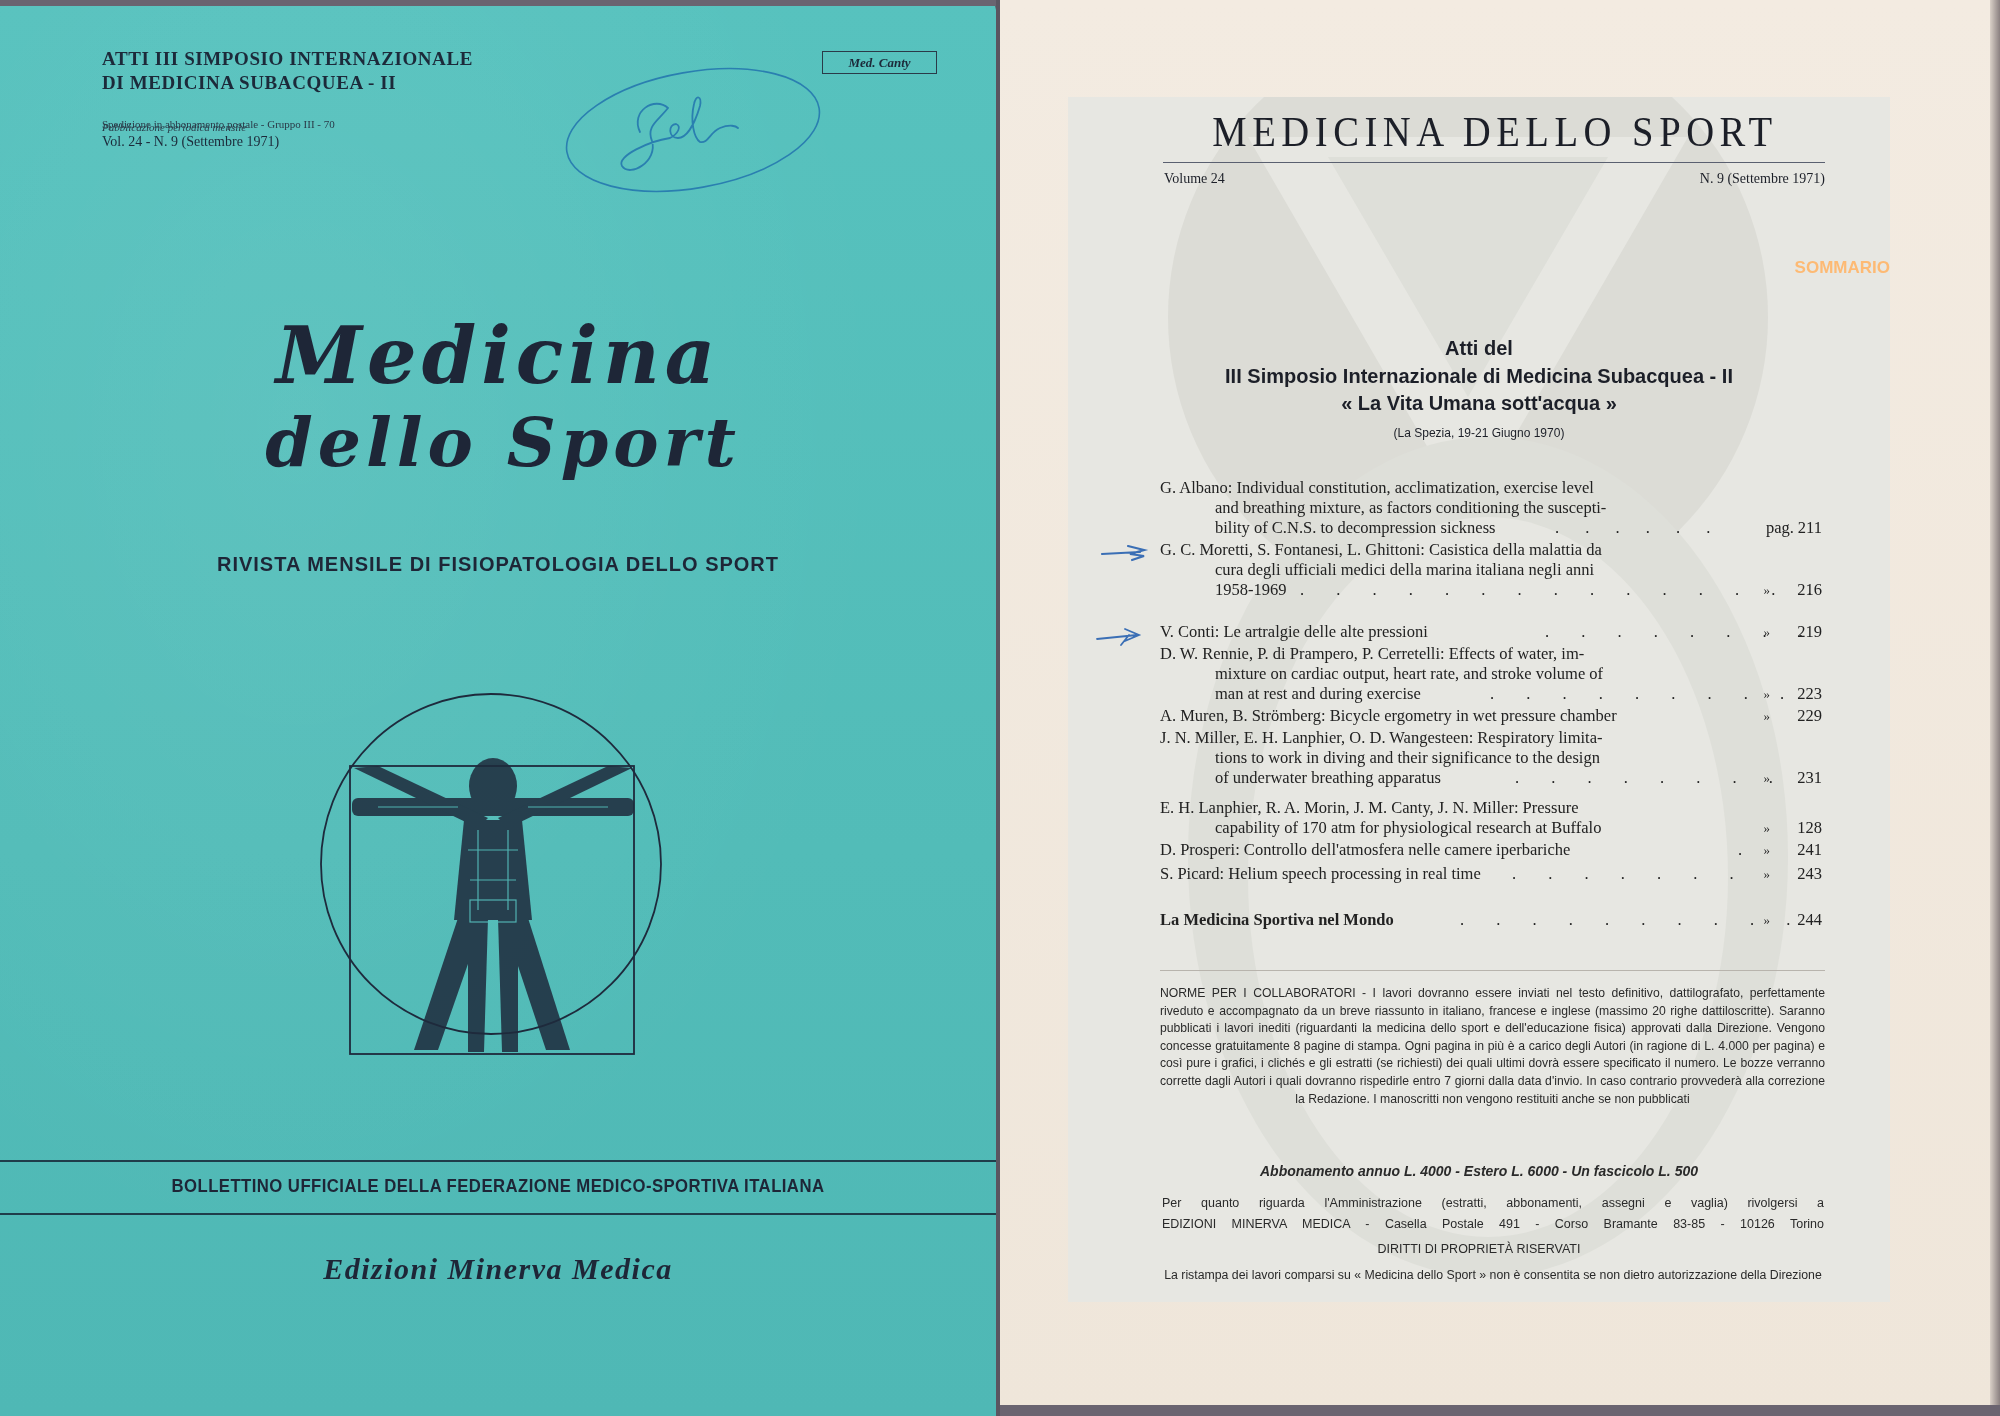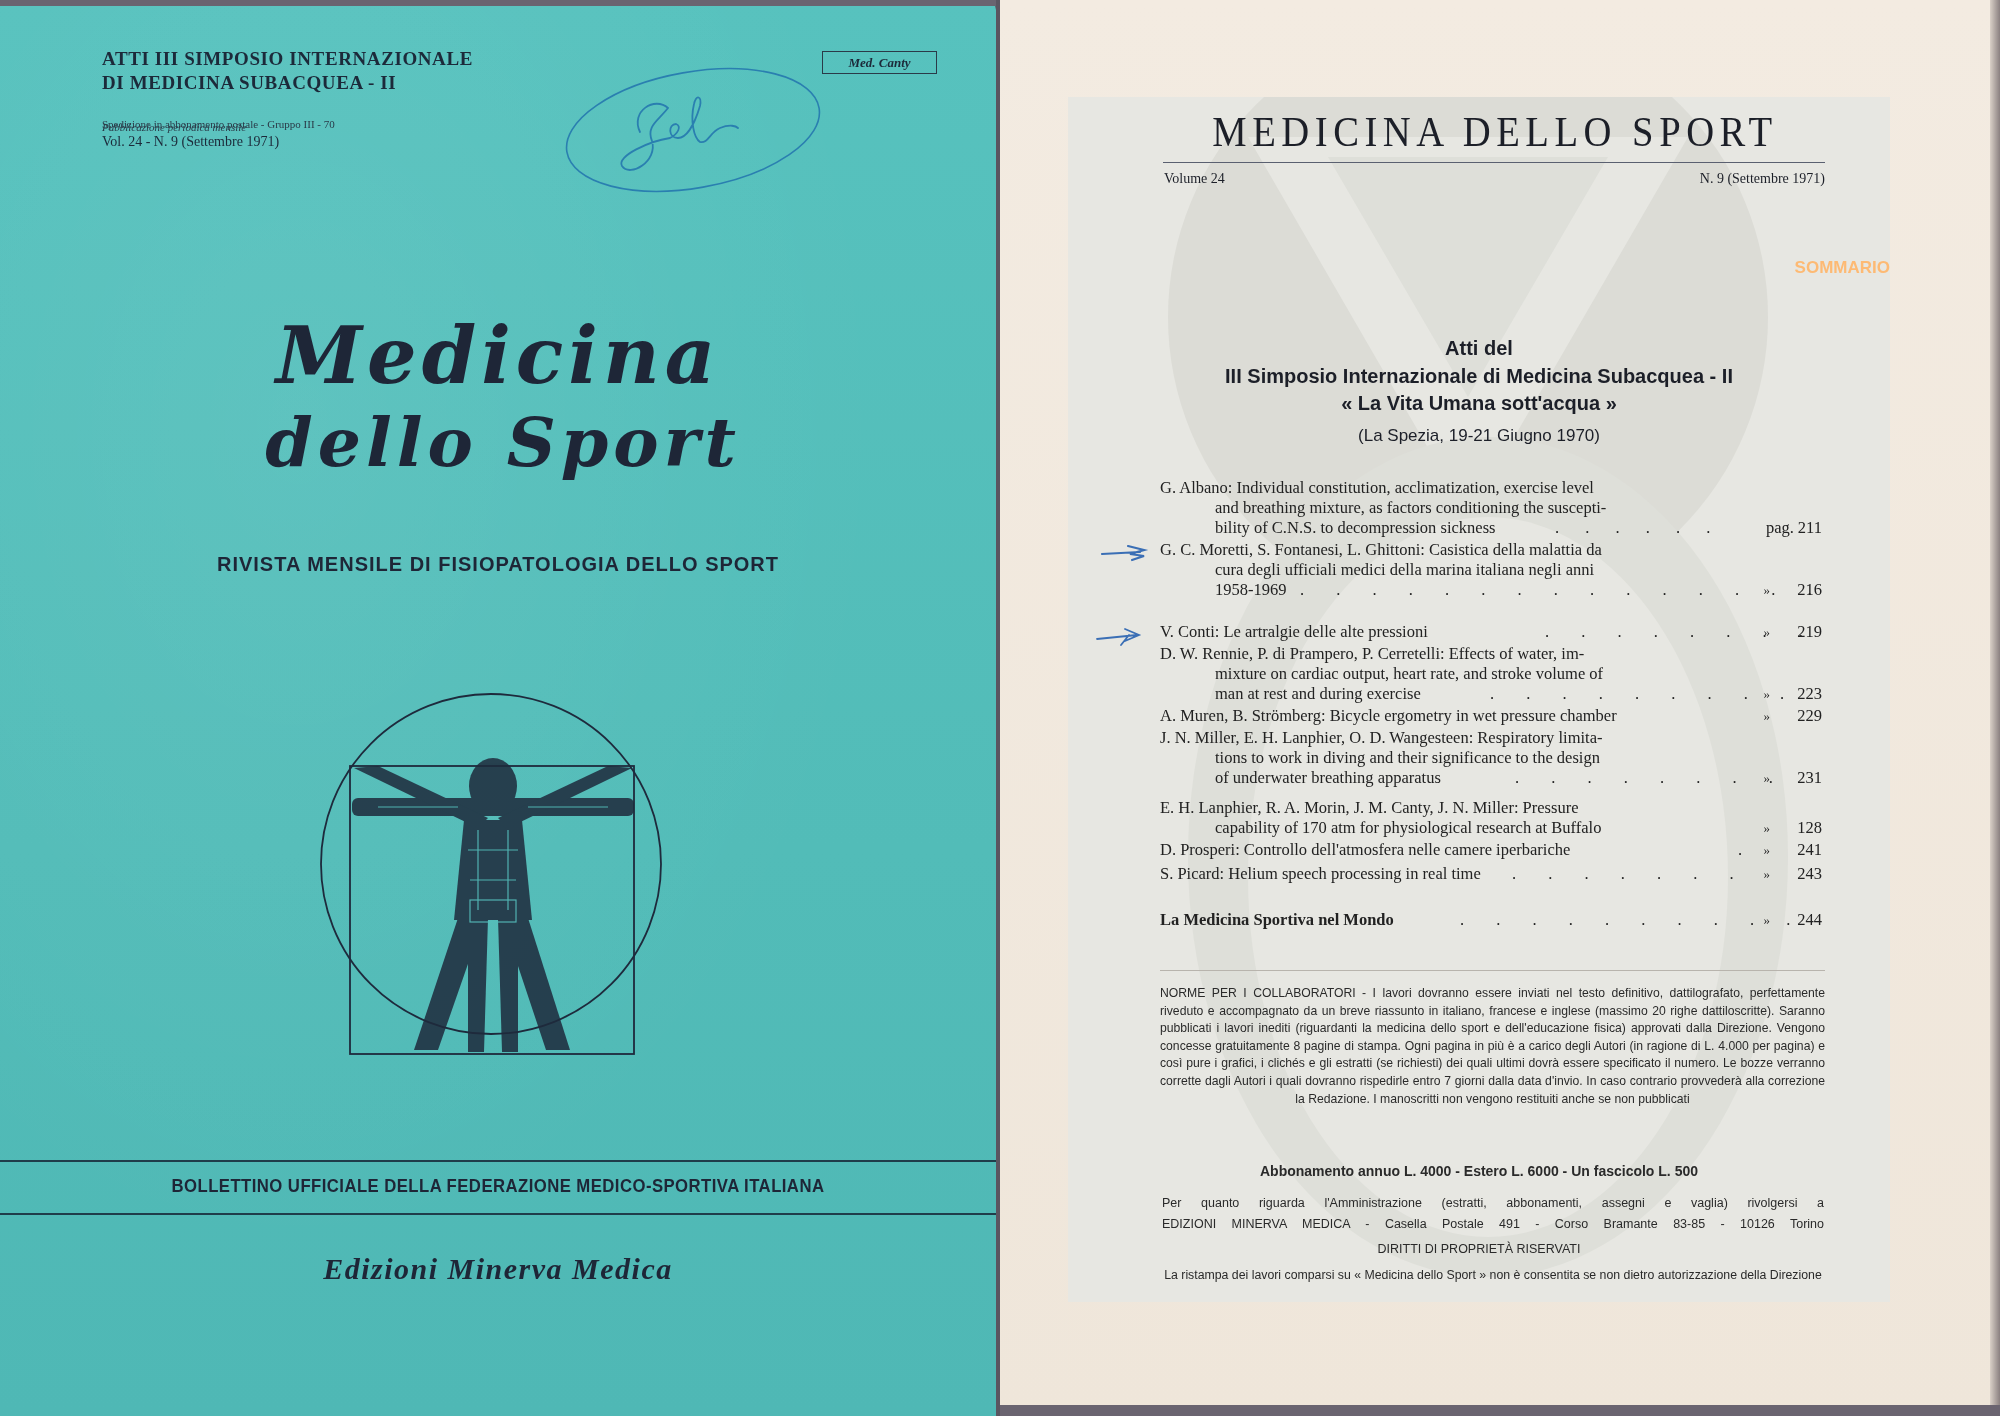--- a/index.html
+++ b/index.html
@@ -36,37 +36,37 @@
   #watermark { left:1068px; top:97px; width:822px; height:1205px; overflow:hidden; }
   #page-masthead { left:1160px; width:670px; top:108px; text-align:center; font-family:"Liberation Serif", serif; font-size:42px; letter-spacing:6px; color:#1c1f28; white-space:nowrap; transform:scaleX(0.92); transform-origin:center;}
   #masthead-rule { left:1163px; top:162px; width:662px; height:1px; background:#5a6070; }
   #page-volume { left:1164px; top:171px; font-size:14px; color:#1c1f28; }
   #page-issue { left:1600px; width:225px; top:171px; text-align:right; font-size:14px; color:#1c1f28; }
   #sommario { left:1068px; width:822px; top:258px; text-align:right; font-family:"Liberation Sans", sans-serif; font-weight:bold; font-size:17px; color:#fdba74; }
   .center-sans { left:1068px; width:822px; text-align:center; font-family:"Liberation Sans", sans-serif; color:#1c1f28; }
   #atti-del { top:337px; font-size:20px; font-weight:bold; }
   #symposium { top:365px; font-size:20px; font-weight:bold; }
   #vita-umana { top:392px; font-size:20px; font-weight:bold; }
-  #location { top:426px; font-size:17px; }
+  #location { top:426px; font-size:12px; }
 
   
   .toc { left:1160px; width:662px; font-family:"Liberation Serif", serif; font-size:16.5px; color:#222; line-height:20px; }
   .toc-entry { position:absolute; left:0; width:662px; }
   .toc-line { position:relative; height:20px; white-space:nowrap; }
   .toc-line.indent { padding-left:55px; }
   .toc-text { display:inline-block; }
   .toc-page { position:absolute; right:0; top:0; text-align:right; }
   .toc-ditto { position:absolute; right:52px; top:0; font-size:13px; }
   .toc-pag { position:absolute; right:35px; top:0;text-align:right; }
   .toc-bold { font-weight:bold; }
 
   #norme-rule { left:1160px; top:970px; width:665px; height:1px; background:#b8b4ad; }
   .small-sans { font-family:"Liberation Sans", sans-serif; color:#2a2a2a; }
   #norme { left:1160px; width:665px; top:985px; font-size:12.2px; line-height:17.6px; text-align:justify; text-align-last:center; }
-  #subscription { left:1068px; width:822px; top:1163px; text-align:center; font-size:14px; font-weight:bold; }
+  #subscription { left:1068px; width:822px; top:1163px; text-align:center; font-size:14px; font-weight:bold;font-style:italic; }
   #admin { left:1162px; width:662px; top:1193px; font-size:12.5px; line-height:20.5px; text-align:justify; text-align-last:justify; }
   #rights { left:1068px; width:822px; top:1242px; text-align:center; font-size:12.5px; }
   #reprint { left:1162px; width:662px; top:1268px; font-size:12.3px; line-height:15px; text-align:justify; text-align-last:center; }
 </style>
 </head>
 <body>
 
 <div id="cover" class="abs">
 </div>
 <div id="cover-topstrip" class="abs"></div>

